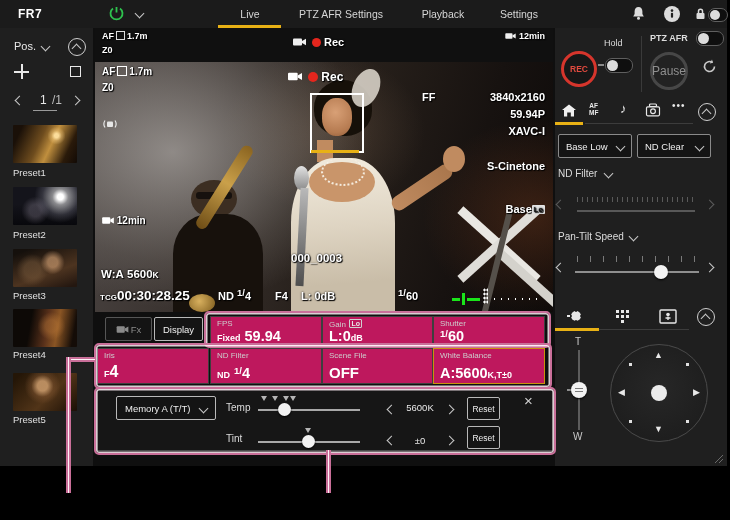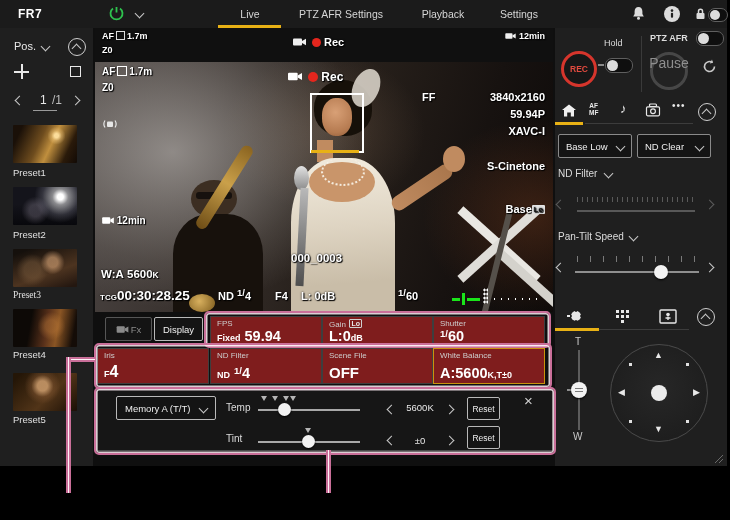--- a/index.html
+++ b/index.html
@@ -58,21 +58,21 @@
   .camico{display:inline-block;vertical-align:-1px;}
   .fbox{position:absolute;border:2px solid #fff;}
   .fline{position:absolute;background:#e8b115;}
   .badge{display:inline-block;background:#e4e4e4;color:#111;font-size:7.5px;font-weight:bold;
          padding:0 2px;border-radius:1px;vertical-align:1px;}
   .meterdots{position:absolute;background-image:radial-gradient(#fff 0.9px,transparent 1.3px);}
 
   
   .btn{position:absolute;border:1.2px solid #b9b9b9;border-radius:2px;background:#141414;color:#efefef;
        font-size:9.5px;display:flex;align-items:center;justify-content:center;}
-  .cell{position:absolute;background:#7f1d1d;border:1px solid #3e3e3e;}
+  .cell{position:absolute;background:#be185d;border:1px solid #3e3e3e;}
   .cell .lab{position:absolute;left:6px;top:2px;font-size:8px;color:#cdcdcd;}
   .cell .val{position:absolute;left:6px;bottom:2px;font-size:14.5px;color:#fff;font-weight:bold;white-space:nowrap;}
   .cell .val .sm{font-size:9px;font-weight:bold;}
   .obadge{display:inline-block;border-radius:1px;background:#dedede;color:#161616;font-size:7px;font-weight:bold;padding:0 1.5px;margin-left:3px;vertical-align:1px;}
   .fnum{display:inline-block;font-size:9.5px;transform:translateY(-4px);}
 
   
   .wbp{position:absolute;left:97px;top:389px;width:454px;height:60px;background:#161616;border:1px solid #4a4a4a;}
   .slider-track{position:absolute;height:1.6px;background:#a8a8a8;}
   .thumb{position:absolute;width:13px;height:13px;border-radius:50%;background:#f2f2f2;box-shadow:0 1px 2px #000;}
@@ -153,21 +153,21 @@
       <span class="lsb-label" style="left:40px;top:65px;font-size:12px;">1</span>
       <span class="lsb-label" style="left:52px;top:65px;font-size:12px;color:#bdbdbd;">/1</span>
       <span class="ch right abs" style="left:72px;top:69px;"></span>
       <div class="abs" style="left:33px;top:82px;width:24px;height:1px;background:#9a9a9a;"></div>
 
       <div class="pth p1" style="top:97px;"></div>
       <div class="plabel" style="top:139px;">Preset1</div>
       <div class="pth p2" style="top:159px;"></div>
       <div class="plabel" style="top:201px;">Preset2</div>
       <div class="pth p3" style="top:221px;"></div>
-      <div class="plabel" style="top:262px;font-family:Liberation Serif, serif;">Preset3</div>
+      <div class="plabel" style="top:262px;">Preset3</div>
       <div class="pth p4" style="top:281px;"></div>
       <div class="plabel" style="top:321px;">Preset4</div>
       <div class="pth p5" style="top:345px;"></div>
       <div class="plabel" style="top:386px;">Preset5</div>
     </div>
 
     <div class="centercol"></div>
 
     <div class="strip">
       <span class="osd abs" style="left:7px;top:3px;font-size:9px;">
@@ -348,21 +348,21 @@
     <span class="abs" style="left:604px;top:38px;font-size:9px;color:#dcdcdc;">Hold</span>
     <span class="abs" style="left:598px;top:64px;width:6px;height:1.5px;background:#8a8a8a;"></span>
     <span class="toggle" style="left:605px;top:58px;">
         <span class="knob"></span>
       </span>
     <div class="abs" style="left:641px;top:36px;width:1px;height:56px;background:#3a3a3a;"></div>
     <span class="abs" style="left:650px;top:33px;font-size:9px;color:#dcdcdc;font-weight:bold;">PTZ AFR</span>
     <span class="toggle" style="left:696px;top:31px;">
         <span class="knob"></span>
       </span>
-    <div class="abs" style="left:650px;top:52px;width:32px;height:32px;border-radius:50%;border:3px solid #474747;background:#222;display:flex;align-items:flex-start;justify-content:center;font-size:14px;color:#8f8f8f;">
+    <div class="abs" style="left:650px;top:52px;width:32px;height:32px;border-radius:50%;border:3px solid #474747;background:#222;display:flex;align-items:center;justify-content:center;font-size:12px;color:#8f8f8f;">
         <span>Pause</span>
       </div>
     <span class="abs" style="left:701px;top:58px;">
       <svg width="17" height="17" viewBox="0 0 17 17">
           <path d="M13.5 8.5a5 5 0 1 1-2-4" stroke="#c9c9c9" stroke-width="1.6" fill="none"></path>
           <path d="M11 1.5l1 3.2-3.2.8z" fill="#c9c9c9"></path>
         </svg>
     </span>
 
     <span class="abs" style="left:561px;top:103px;">

